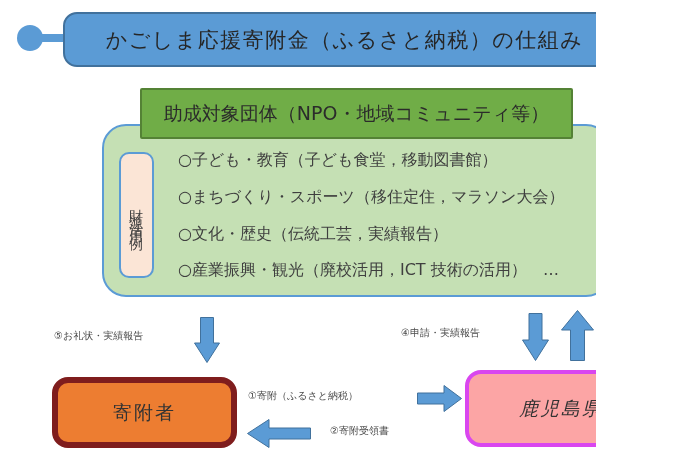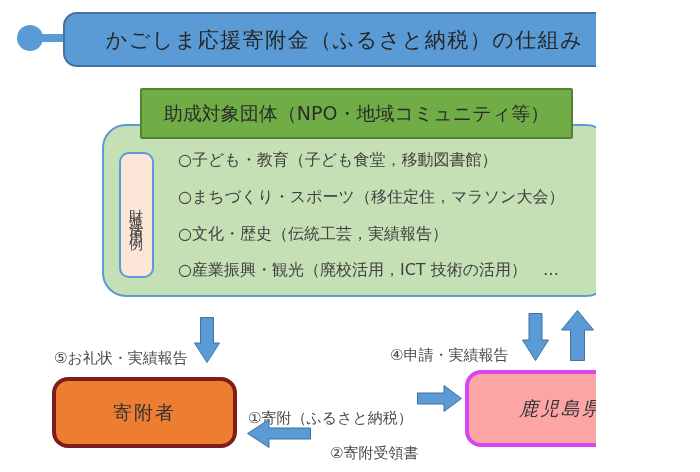--- a/index.html
+++ b/index.html
@@ -37,42 +37,42 @@
     writing-mode:vertical-rl;text-orientation:upright;
     font-size:14px;letter-spacing:7px;color:#3f3f3f;
   }
   .use-item{left:170px;height:22px;font-size:16px;color:#3f3f3f;z-index:4;white-space:nowrap;margin-left:8px;}
   .item-1{top:150px;}
   .item-2{top:187px;}
   .item-3{top:224px;}
   .item-4{top:260px;}
 
   
-  .flow-label{font-size:15px;color:#4a4a4a;white-space:nowrap;z-index:5;margin-top:20px;}
+  .flow-label{font-size:10px;color:#4a4a4a;white-space:nowrap;z-index:5;}
   .lbl-step5{left:54px;top:329px;}
-  .lbl-step4{left:390px;top:326px;text-align:center;}
+  .lbl-step4{left:401px;top:326px;text-align:center;}
   .lbl-step3{left:626px;top:330px;}
   .lbl-step1{left:248px;top:389px;}
   .lbl-step2{left:330px;top:424px;}
 
   
   .arrow{z-index:5;}
   .arw-step5{left:194px;top:317px;width:26px;height:46px;}
   .arw-step4{left:522px;top:313px;width:27px;height:48px;}
   .arw-step3{left:561px;top:310px;width:33px;height:51px;}
   .arw-step1{left:417px;top:385px;width:45px;height:27px;}
   .arw-step2{left:247px;top:419px;width:64px;height:29px;}
   .arrow svg{display:block;width:100%;height:100%;}
 
   
   .actor{
     display:flex;align-items:center;justify-content:center;
     font-size:19px;color:#333333;border-radius:16px;z-index:2;letter-spacing:2px;
   }
-  .donor{left:52px;top:377px;width:185px;height:71px;background:#ed7d31;border:4px solid #7f1d1d;}
+  .donor{left:52px;top:377px;width:185px;height:71px;background:#ed7d31;border:6px solid #7f1d1d;}
   .prefecture{left:465px;top:370px;width:192px;height:77px;background:#fca5a5;border:4px solid #d946ef;font-style:italic;}
 </style>
 </head>
 <body>
 
 <div class="stage">
 
   <div class="abs banner-knob" style="left:17px;top:25px;"></div>
   <div class="abs banner-bar" style="left:40px;top:34px;width:26px;"></div>
   <div class="abs banner-box">

